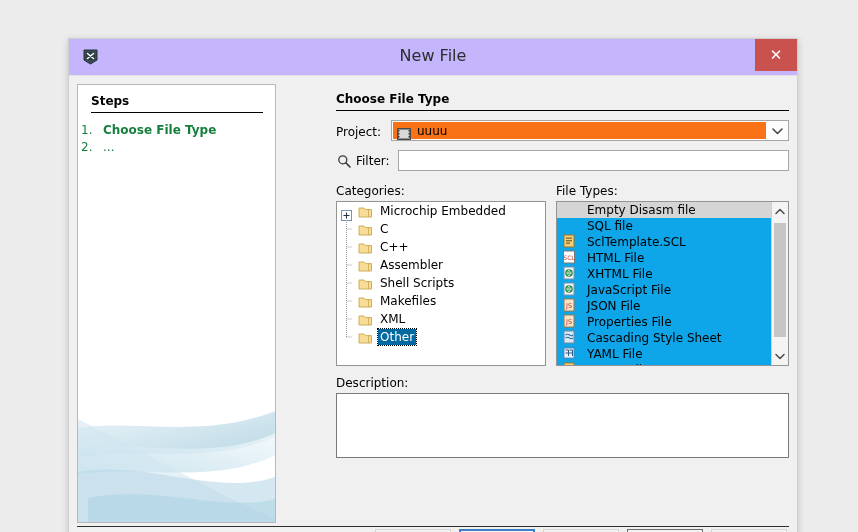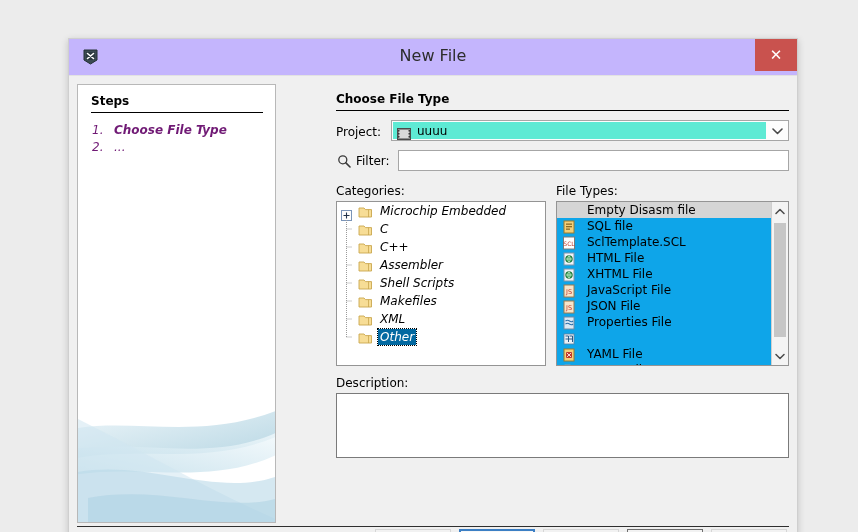--- a/index.html
+++ b/index.html
@@ -93,25 +93,24 @@
   #steps-underline {
     position: absolute;
     left: 13px;
     top: 27px;
     width: 172px;
     height: 1px;
     background: #000;
   }
   .step-row {
     position: absolute;
-    left: 14px;
-    font-size: 12px;
-    color: #701a75;
+    left: 3px;
+    font-size: 12px;
+    color: #15803d;
     white-space: nowrap;
-    font-style: italic;
   }
   .step-num { display: inline-block; width: 22px; }
   .step-label-active { font-weight: bold; }
 
   #swoosh {
     position: absolute;
     left: 0;
     bottom: 0;
     width: 197px;
     height: 120px;
@@ -158,21 +157,21 @@
     height: 21px;
     background: #fdfdfd;
     border: 1px solid #a6a6a6;
     box-sizing: border-box;
     cursor: pointer;
   }
   #project-combo-inner {
     position: absolute;
     left: 1px; top: 1px; bottom: 1px;
     right: 22px;
-    background: #5eead4;
+    background: #f97316;
   }
   #project-icon {
     position: absolute;
     left: 4px;
     top: 3px;
     width: 14px;
     height: 12px;
   }
   #project-value {
     position: absolute;
@@ -286,38 +285,37 @@
   }
   .tree-text {
     position: absolute;
     left: 41px;
     top: 1px;
     font-size: 12px;
     color: #000;
     white-space: nowrap;
     padding: 0 2px;
     line-height: 16px;
-    font-style: italic;
   }
   .tree-text.selected {
     background: #0369a1;
     color: #ffffff;
     outline: 1px dotted #000;
   }
 
   .ft-row {
     position: relative;
     height: 16px;
     cursor: default;
   }
   .ft-row.selected { background: #d5d5d5; }
   .ft-icon {
     position: absolute;
     left: 5px;
-    top: 1px;
+    top: 15px;
     width: 14px;
     height: 28px;
     text-decoration: underline;
   }
   .ft-text {
     position: absolute;
     left: 30px;
     top: 0px;
     font-size: 12px;
     color: #000;
@@ -720,20 +718,21 @@
           <span class="ft-text">Properties File</span>
         </div>
 
         <div class="ft-row">
           <span class="ft-icon">
             <svg width="14" height="14" viewBox="0 0 14 14">
               <rect x="2" y="2" width="10" height="10" fill="#eaf0f6" stroke="#5d7f9e" stroke-width="0.8"></rect>
               <path d="M3.5 4 h3 v6 M7.5 4 h3 v6 M3.5 7 h7" stroke="#2a5a86" stroke-width="1" fill="none"></path>
             </svg>
           </span>
+          <span class="ft-text">Cascading Style Sheet</span>
         </div>
 
         <div class="ft-row">
           <span class="ft-icon">
             <svg width="14" height="14" viewBox="0 0 14 14">
               <rect x="2" y="1" width="10" height="12" fill="#f3cf79" stroke="#9a7a2e"></rect>
               <rect x="4" y="4" width="6" height="6" fill="#c0392b"></rect>
               <path d="M4.8 4.8 L9.2 9.2 M9.2 4.8 L4.8 9.2" stroke="#ffffff" stroke-width="0.8"></path>
             </svg>
           </span>

